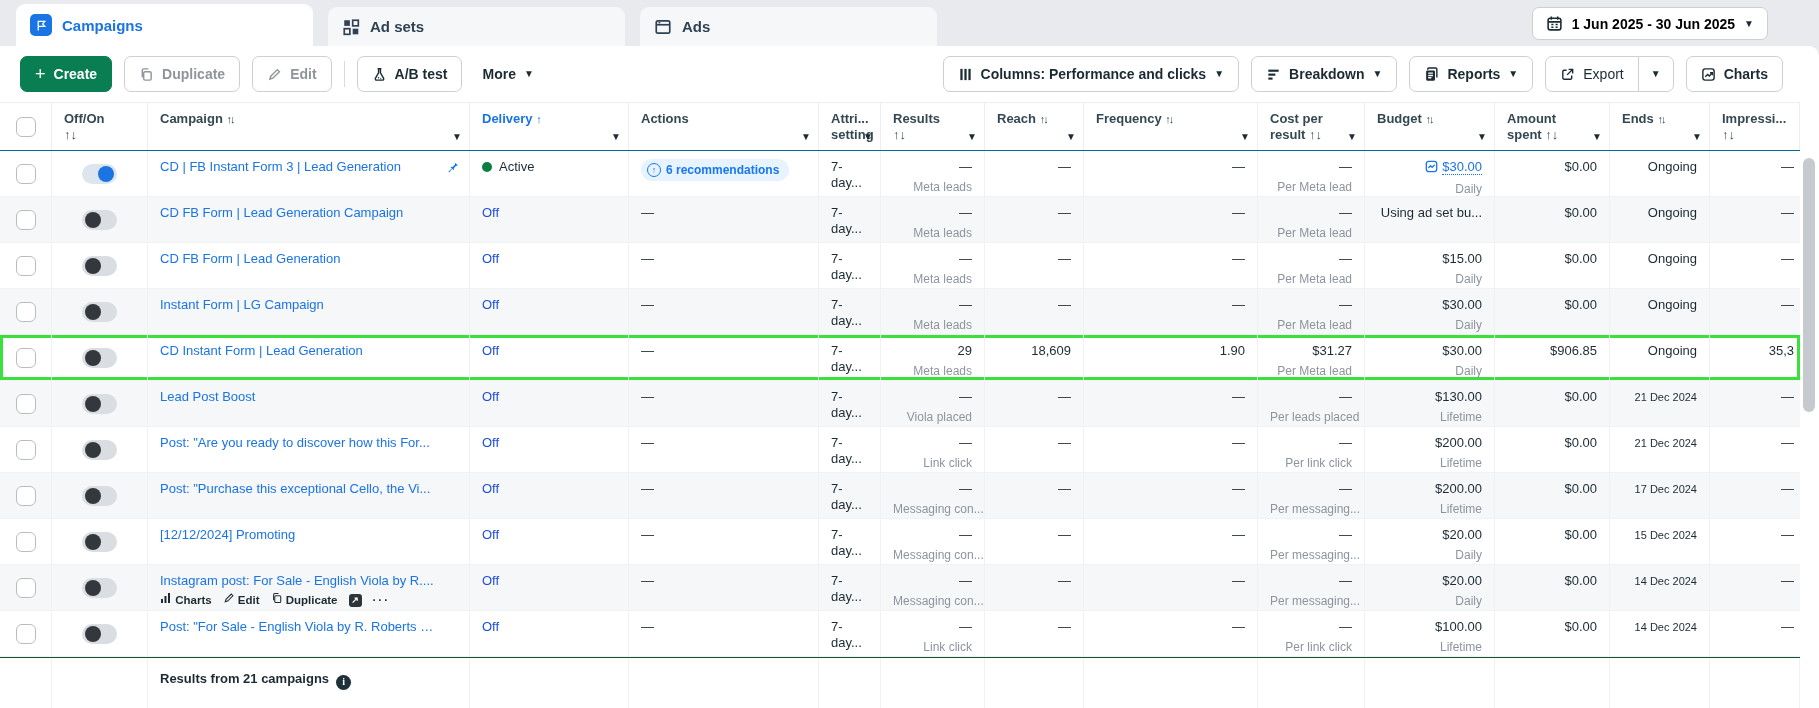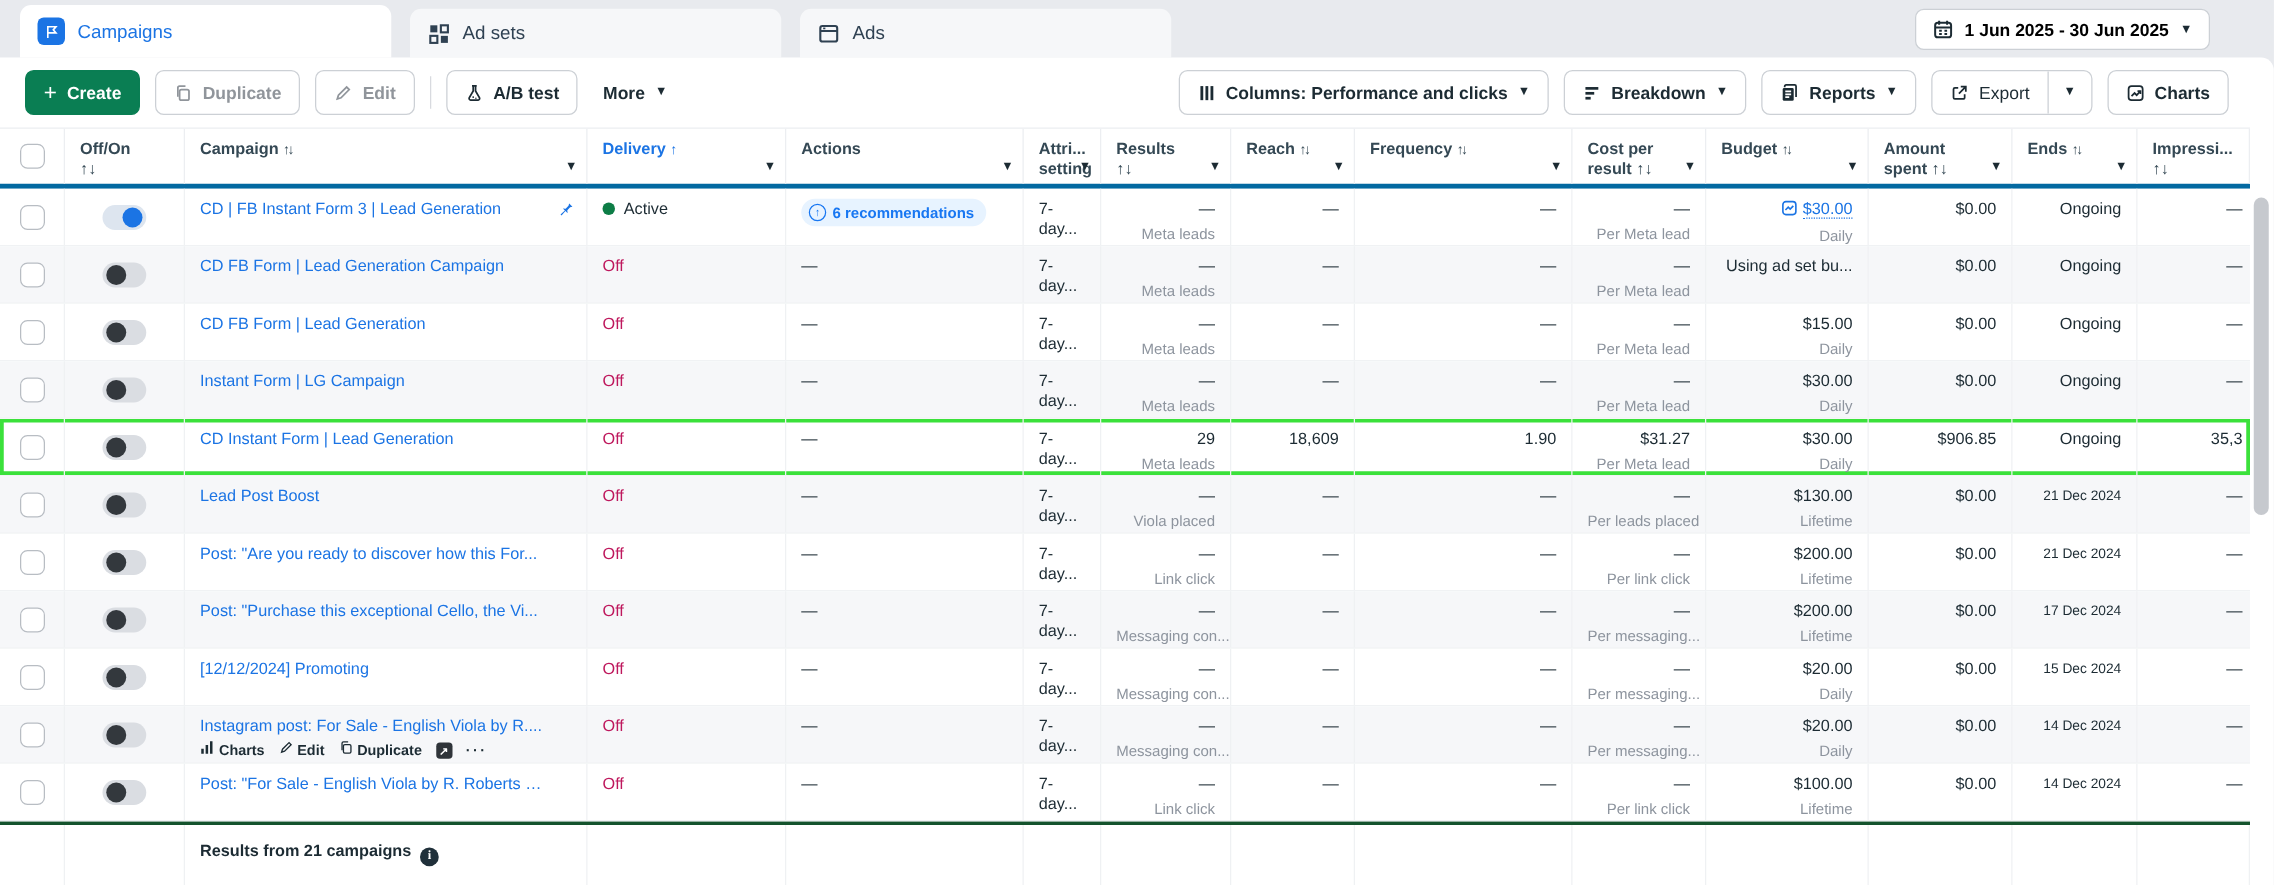--- a/index.html
+++ b/index.html
@@ -5,21 +5,21 @@
 *{box-sizing:border-box;margin:0;padding:0}
 html,body{width:1819px;height:708px;overflow:hidden;background:#e8eaee;
   font-family:"Liberation Sans",sans-serif;color:#1c2b33}
 :root{
   --cols:52px 96px 322px 159px 190px 62px 104px 99px 174px 107px 130px 115px 100px 90px;
   --blue:#1b74e4;--dark:#1c2b33;--sub:#8d949e;--bd:#ccd0d5;--line:#e9ebee;
 }
 
 .tabs-row{position:relative;height:46px;display:flex;align-items:flex-end;padding-left:16px;gap:15px}
 .tab{width:297px;height:39px;display:flex;align-items:center;gap:10px;padding:0 14px;
-  background:rgba(255,255,255,.62);border-radius:9px 9px 0 0;font-size:15px;font-weight:400;color:#2f4152;cursor:pointer}
+  background:rgba(255,255,255,.62);border-radius:9px 9px 0 0;font-size:15px;font-weight:700;color:#2f4152;cursor:pointer}
 .tab.active{background:#fff;color:var(--blue);height:42px}
 .ic{display:inline-flex;align-items:center;justify-content:center;flex:none}
 .camp-ic{width:22px;height:22px;background:var(--blue);border-radius:5px}
 .camp-ic svg{stroke:#fff;fill:none;stroke-width:1.6}
 .tab svg.mono{stroke:#2f4152;fill:none;stroke-width:1.5}
 .date-btn{position:absolute;right:51px;top:7px;height:33px;display:flex;align-items:center;gap:9px;
   background:#fff;border:1px solid var(--bd);border-radius:7px;padding:0 13px;font-size:14px;font-weight:700;cursor:pointer}
 .date-btn svg{stroke:#1c2b33;fill:none;stroke-width:1.5}
 .chev{font-size:10px;line-height:1;color:#1c2b33}
 
@@ -34,21 +34,21 @@
 .btn.dis svg{stroke:#90959b}
 .btn.ghost{border:none;padding:0 8px}
 .tb-sep{width:1px;height:26px;background:#d8dadf}
 .right-group{margin-left:auto;display:flex;align-items:center;gap:12px}
 .split{display:inline-flex;height:36px;border:1px solid var(--bd);border-radius:7px;overflow:hidden}
 .split>div{display:flex;align-items:center;gap:8px;padding:0 14px;font-size:14px;font-weight:400;cursor:pointer}
 .split>div+div{border-left:1px solid var(--bd);padding:0 12px}
 .split svg{stroke:#1c2b33;fill:none;stroke-width:1.5}
 
 .grid{display:grid;grid-template-columns:var(--cols);width:1800px}
-.thead{height:49px;border-top:1px solid #eceef1;border-bottom:4px solid #0369a1}
+.thead{height:49px;border-top:1px solid #eceef1;border-bottom:1px solid #0369a1}
 .th{position:relative;padding:8px 9px 4px 12px;font-size:13px;font-weight:700;color:#344854;
   border-right:1px solid #eceef1;line-height:16px;cursor:pointer}
 .th-l2{font-weight:700}
 .th .arr{font-size:11px;letter-spacing:-2px;font-weight:400}
 .th.sorted .th-l1{color:var(--blue)}
 .th-menu{position:absolute;right:7px;bottom:5px;font-size:10px;color:#1c2b33}
 .th.c-select{display:flex;align-items:center;justify-content:center;padding:0}
 .row{height:46px;background:#fff;position:relative;border-bottom:1px solid #f0f2f4}
 .row.alt{background:#f6f7f9}
 .row.hl{box-shadow:inset 0 0 0 3px #3be13b;z-index:2}
@@ -65,30 +65,30 @@
 .toggle.off::after{left:3px;background:#33383d}
 .toggle.on::after{left:16px;background:var(--blue)}
 .name-link{color:var(--blue);white-space:nowrap;overflow:hidden;text-overflow:ellipsis;display:block;max-width:278px;cursor:pointer}
 .pin{position:absolute;right:10px;top:9px}
 .hov-acts{display:flex;align-items:center;gap:11px;margin-top:3px;font-size:11.5px;font-weight:700;color:#1c2b33}
 .hov-acts svg{stroke:#1c2b33;fill:none;stroke-width:1.4}
 .hov-acts .openbox{width:13px;height:13px;background:#2f3439;border-radius:3px;color:#fff;font-size:9px;
   display:inline-flex;align-items:center;justify-content:center}
 .hov-acts .dots{letter-spacing:2px;font-weight:700}
 .dot{width:10px;height:10px;border-radius:50%;background:#0d7d46;display:inline-block;margin-right:7px;vertical-align:-1px}
-.off-txt{color:#be185d}
+.off-txt{color:#1d4ed8}
 .chip{display:inline-flex;align-items:center;gap:5px;background:#e7f3ff;color:#1877f2;font-size:12px;font-weight:700;
   border-radius:12px;padding:3px 10px 3px 6px;cursor:pointer;white-space:nowrap}
 .chip .cic{width:14px;height:14px;border:1.4px solid #1877f2;border-radius:50%;font-size:9px;font-weight:700;
   display:inline-flex;align-items:center;justify-content:center}
 .blink{color:var(--blue);border-bottom:1px dotted var(--blue);cursor:pointer}
 .bic{margin-right:4px;vertical-align:-2px}
 .bic svg{stroke:var(--blue);fill:none;stroke-width:1.4}
 .ends-sm{font-size:11px}
-.tfoot{height:51px;border-top:3px solid #14532d}
+.tfoot{height:51px;border-top:1px solid #14532d}
 .tfoot .cell{font-weight:700;padding-top:13px}
 .info-ic{width:15px;height:15px;border-radius:50%;background:#20303a;color:#fff;font-size:10px;font-weight:700;
   display:inline-flex;align-items:center;justify-content:center;margin-left:7px;vertical-align:-2px;font-family:"Liberation Serif",serif}
 .vscroll{position:absolute;right:4px;top:158px;width:12px;height:254px;background:#c6c9ce;border-radius:7px;z-index:5;cursor:pointer}
 </style>
 </head>
 <body>
 
 <div class="tabs-row">
   <div class="tab active">

